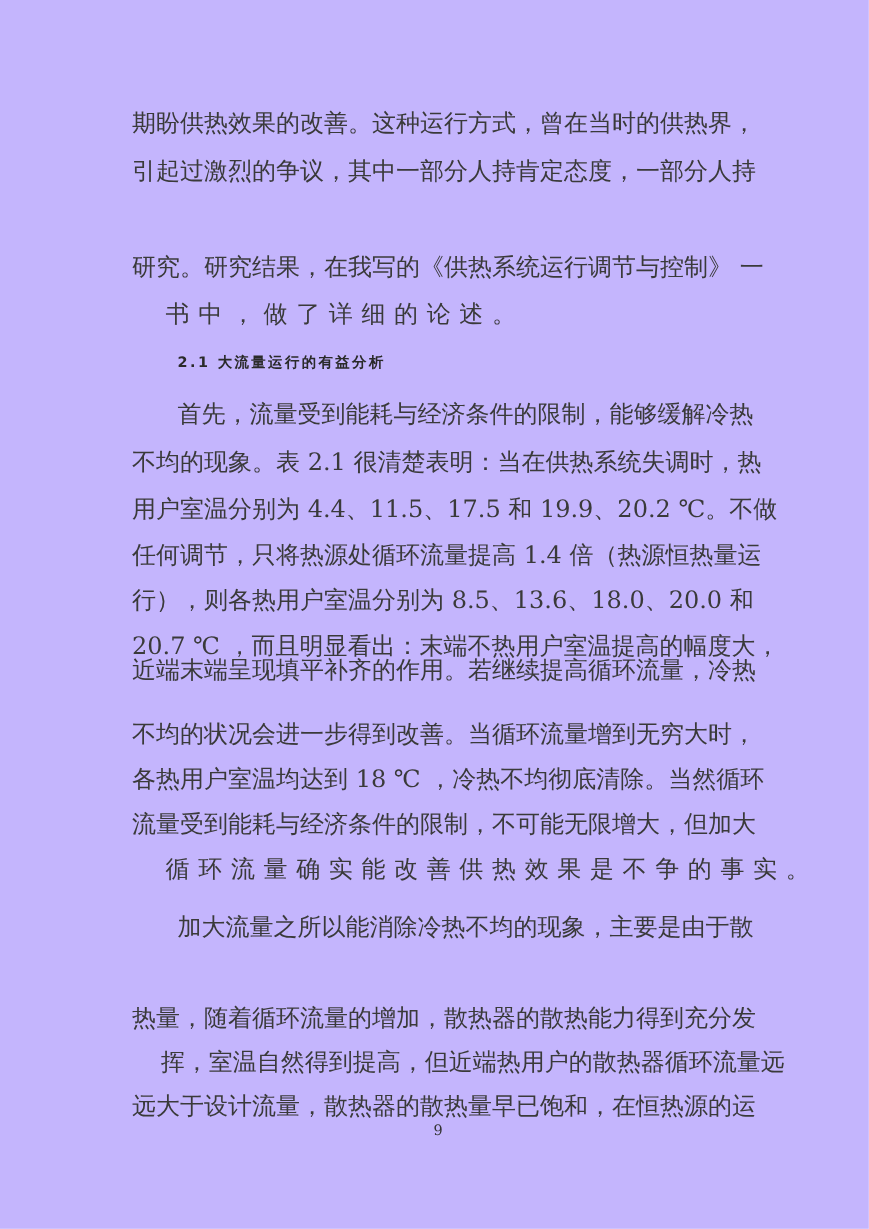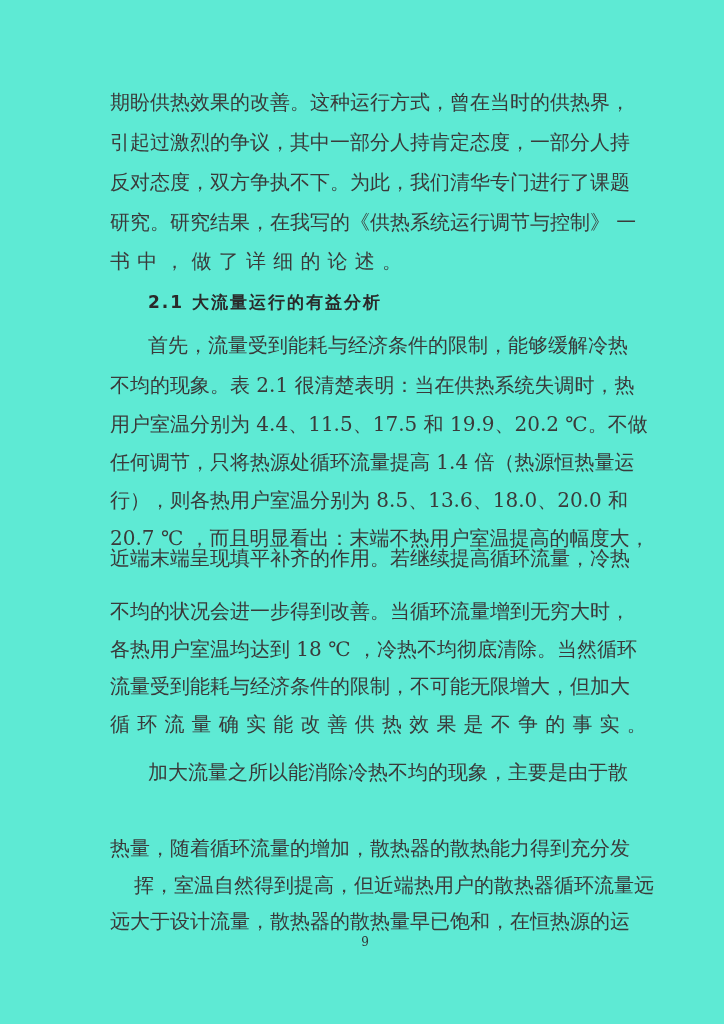--- a/index.html
+++ b/index.html
@@ -1,40 +1,40 @@
 <!DOCTYPE html>
 <html><head>
 <meta charset="utf-8">
 <style>
   html, body { margin: 0; padding: 0; background: #ffffff; }
   body { width: 724px; height: 1024px; position: relative; overflow: hidden; }
-  .page { position: absolute; left: 0; top: 0; width: 724px; height: 1024px; background: #5eead4; }
+  .page { position: absolute; left: 0; top: 0; width: 724px; height: 1024px; background: #c4b5fd; }
   .line {
     position: absolute;
     left: 110px;
     width: 502px;
     height: 28px;
     line-height: 28px;
     font-family: "DejaVu Serif", "Liberation Serif", serif;
     font-size: 20px;
     color: #3a3a3a;
     text-align: justify;
     text-align-last: justify;
     white-space: nowrap;
   }
-  .line.last { text-align-last: left; letter-spacing: 7.2px; }
+  .line.last { text-align-last: left; letter-spacing: 7.2px; margin-left: 28px; }
   .line.indent { left: 148px; width: 464px; }
   .heading {
     position: absolute;
     left: 148px;
     height: 28px;
     line-height: 28px;
     font-family: "DejaVu Sans", "Liberation Sans", sans-serif;
     font-weight: bold;
-    font-size: 17px;
+    font-size: 12px;
     color: #2a2a2a;
     letter-spacing: 2px;
     white-space: nowrap;
   }
   .pagenum {
     position: absolute;
     left: 352px;
     width: 26px;
     text-align: center;
     font-family: "DejaVu Serif", "Liberation Serif", serif;
@@ -42,21 +42,20 @@
     color: #333;
   }
 </style>
 </head>
 <body>
 
 <div class="page">
 
   <div class="line" style="top:88px;">期盼供热效果的改善。这种运行方式，曾在当时的供热界，</div>
   <div class="line" style="top:128px;">引起过激烈的争议，其中一部分人持肯定态度，一部分人持</div>
-  <div class="line" style="top:168px;">反对态度，双方争执不下。为此，我们清华专门进行了课题</div>
   <div class="line" style="top:208px;">研究。研究结果，在我写的《供热系统运行调节与控制》 一</div>
   <div class="line last" style="top:247px;">书中，做了详细的论述。</div>
 
   <div class="heading" style="top:288px;">2.1 大流量运行的有益分析</div>
 
   <div class="line indent" style="top:331px;">首先，流量受到能耗与经济条件的限制，能够缓解冷热</div>
   <div class="line" style="top:371px;">不均的现象。表 2.1 很清楚表明：当在供热系统失调时，热</div>
   <div class="line" style="top:410px;">用户室温分别为 4.4、11.5、17.5 和 19.9、20.2 ℃。不做</div>
   <div class="line" style="top:448px;">任何调节，只将热源处循环流量提高 1.4 倍（热源恒热量运</div>
   <div class="line" style="top:486px;">行），则各热用户室温分别为 8.5、13.6、18.0、20.0 和</div>

